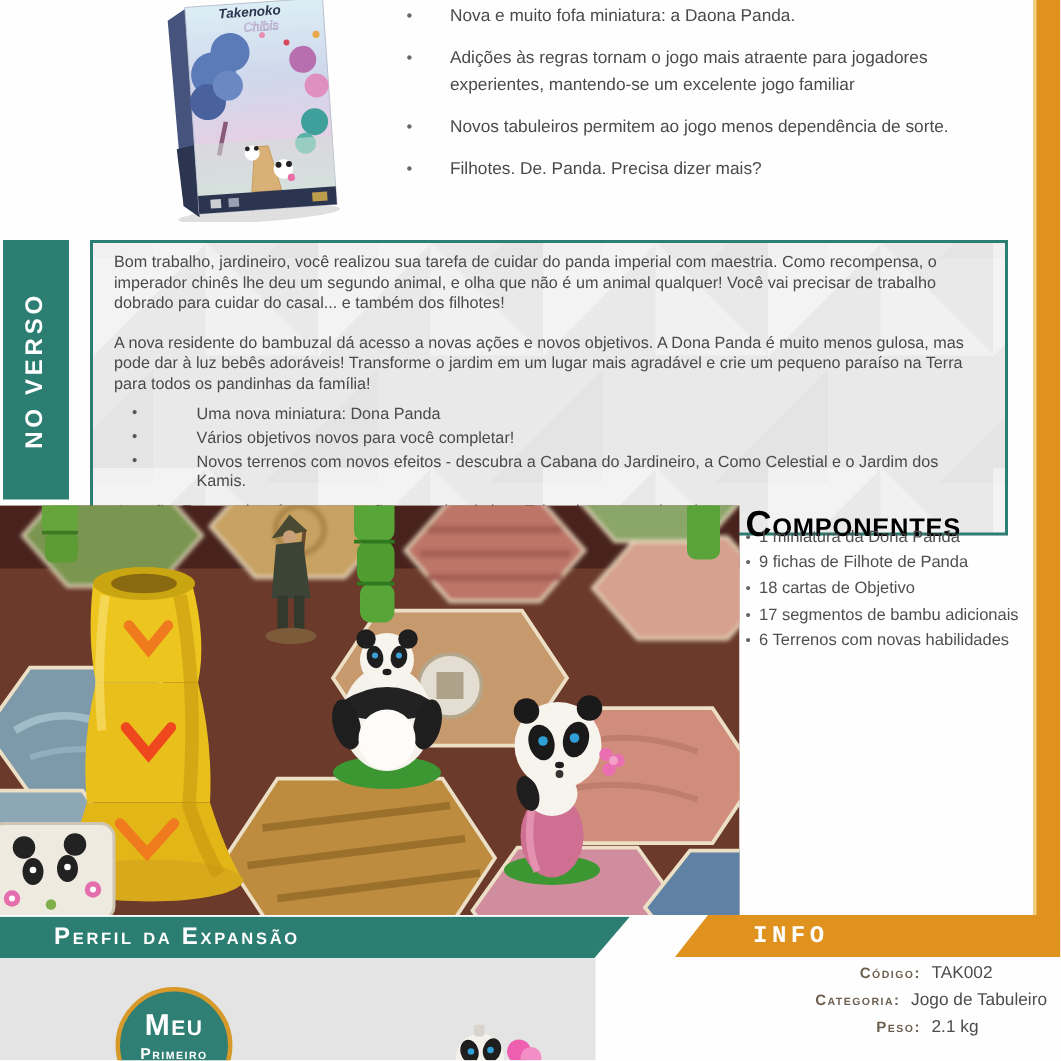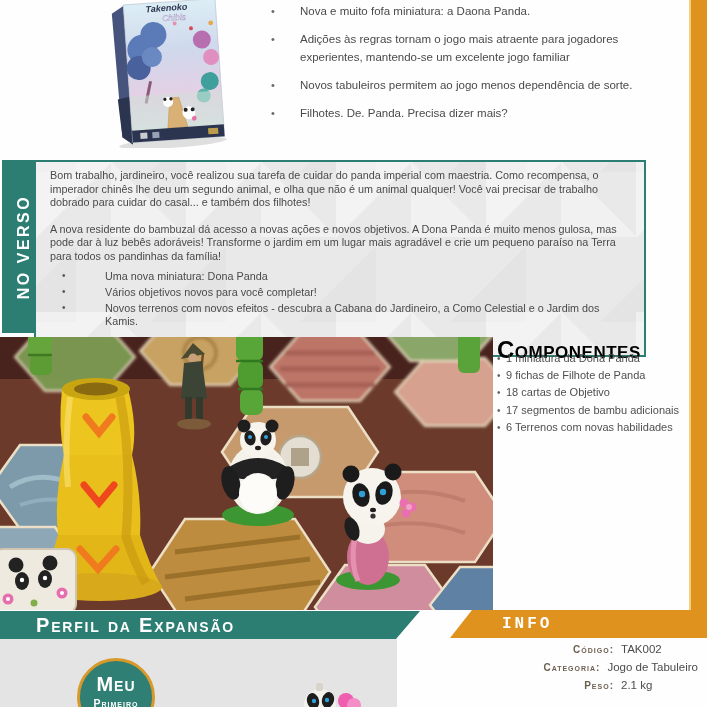--- a/index.html
+++ b/index.html
@@ -16,21 +16,21 @@
     font-size:11.5px;line-height:18px;color:#4a4a4a;}
   .top-bullets li::before{content:"•";position:absolute;left:3px;top:0;font-size:11px;color:#666;}
 
   
   .box-art{position:absolute;left:106px;top:-4px;}
 
   
   .verso-strip{position:absolute;left:2px;top:160px;width:44px;height:173px;background:#2C7E73;}
   .verso-strip span{position:absolute;left:50%;top:50%;transform:translate(-50%,-50%) rotate(-90deg);
     white-space:nowrap;color:#fff;font-weight:bold;font-size:16px;letter-spacing:2.5px;}
-  .verso-box{position:absolute;left:34px;top:160px;width:612px;height:197px;box-sizing:border-box;
+  .verso-box{position:absolute;left:60px;top:160px;width:612px;height:197px;box-sizing:border-box;
     border:2px solid #2C7E73;background:#e9e9e9;padding:7px 12px 5px 14px;}
   .facets{background-image:
     linear-gradient(135deg, rgba(255,255,255,.45) 25%, rgba(255,255,255,0) 25.5%),
     linear-gradient(45deg, rgba(255,255,255,.35) 25%, rgba(255,255,255,0) 25.5%),
     linear-gradient(315deg, rgba(0,0,0,.025) 25%, rgba(0,0,0,0) 25.5%);
     background-size:150px 150px,150px 150px,150px 150px;
     background-position:0 0,75px 75px,40px 10px;}
   .verso-box p{margin:0 0 13px;font-size:10.8px;line-height:13.5px;color:#4a4a4a;}
   .verso-box p.p2{margin-bottom:7px;}
   .verso-bullets{list-style:none;margin:0 0 6px;padding:0;}
@@ -47,21 +47,21 @@
     font-size:24px;font-weight:600;letter-spacing:.5px;color:#000000;}
   .comp-list{position:absolute;left:497px;top:350px;width:196px;list-style:none;margin:0;padding:0;}
   .comp-list li{position:relative;padding-left:9px;font-size:11px;line-height:17.2px;color:#4f4f4f;}
   .comp-list li::before{content:"•";position:absolute;left:0;top:0;font-size:10px;color:#666;}
 
   
   .perfil-banner{position:absolute;left:0;top:611px;width:420px;height:28px;background:#2C7E73;
     clip-path:polygon(0 0,100% 0,calc(100% - 24px) 100%,0 100%);
     display:flex;align-items:center;}
   .perfil-banner span{margin-left:36px;color:#fff;font-variant:small-caps;font-weight:bold;
-    font-size:20px;letter-spacing:1.8px;}
+    font-size:16px;letter-spacing:1.8px;}
   .info-banner{position:absolute;left:450px;top:610px;width:257px;height:28px;background:#E0921F;
     clip-path:polygon(22px 0,100% 0,100% 100%,0 100%);display:flex;align-items:center;}
   .info-banner span{margin-left:52px;color:#fff;font-weight:bold;font-size:16px;letter-spacing:3px;font-family:Liberation Mono, monospace;}
 
   
   .profile-panel{position:absolute;left:0;top:639px;width:397px;height:68px;background:#e4e4e4;}
   .badge{position:absolute;left:77px;top:658px;width:78px;height:78px;border-radius:50%;
     background:#2F7F74;border:3px solid #D8992B;box-sizing:border-box;text-align:center;color:#fff;}
   .badge .l1{display:block;margin-top:12px;font-variant:small-caps;font-weight:bold;
     font-size:20px;letter-spacing:1px;}

